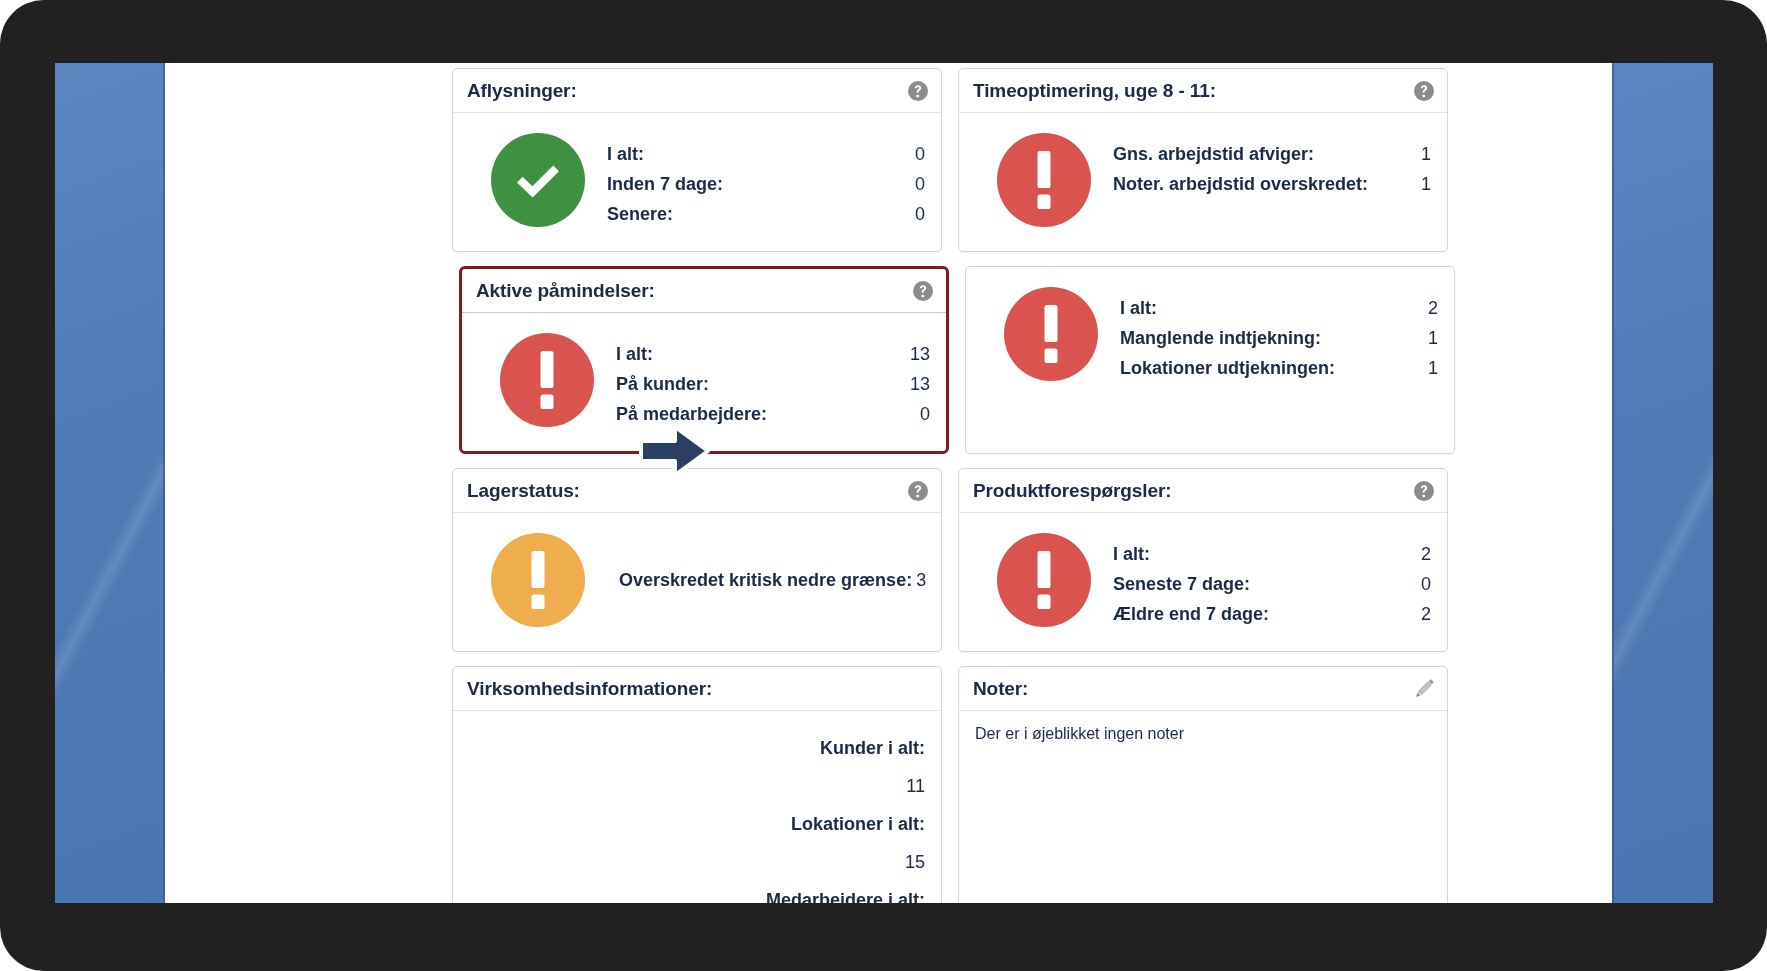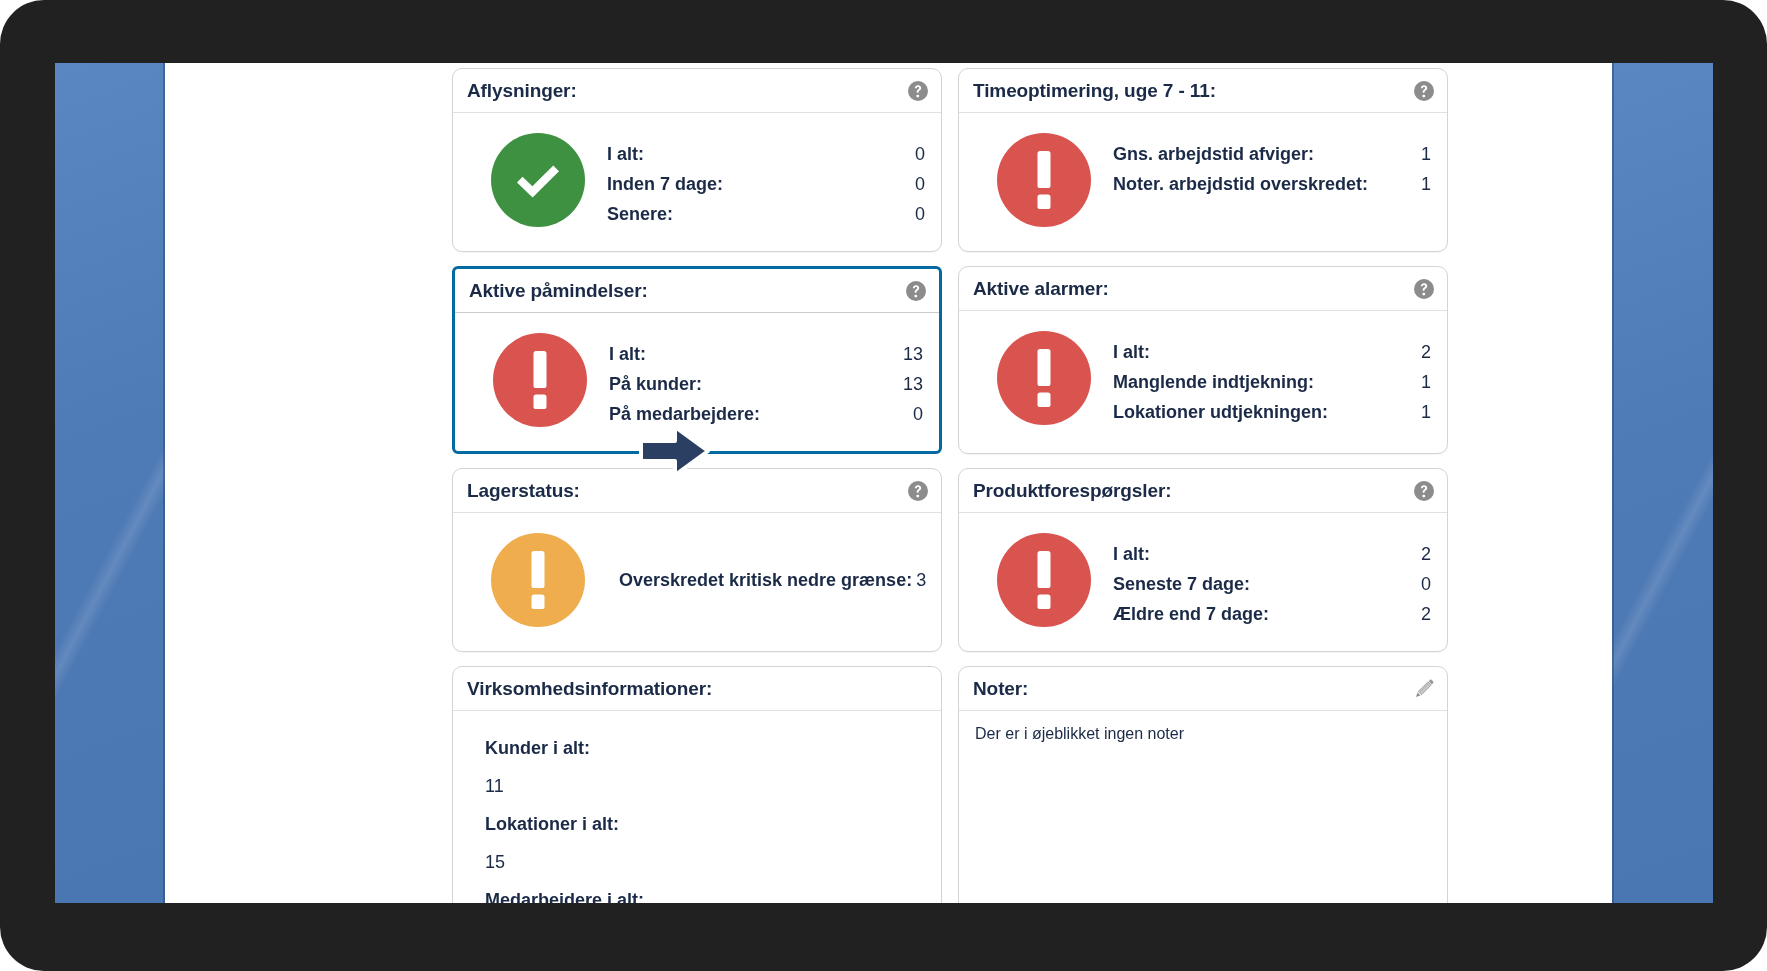--- a/index.html
+++ b/index.html
@@ -41,27 +41,28 @@
     background:#ffffff;overflow:hidden;
   }
   #panel-grid{
     position:absolute;left:287px;top:5px;width:1112px;
     display:flex;flex-wrap:wrap;gap:0 16px;
     align-content:flex-start;
   }
   
   .panel{
     width:490px;background:#ffffff;
-    border:1px solid #d2d4d8;border-radius:10px;
+    border:1px solid #d2d4d8;border-radius:5px;
     margin-bottom:14px;box-sizing:border-box;
     box-shadow:0 1px 1px rgba(0,0,0,.045);
   }
   .panel.selected{
-    border:3px solid #0369a1;border-radius:6px;
+    border:3px solid #7f1d1d;border-radius:6px;
     box-shadow:none;
+    margin-left:7px;
   }
   .panel-head{
     position:relative;height:44px;
     border-bottom:1px solid #dfe1e4;
     display:flex;align-items:center;
     padding:0 14px;box-sizing:border-box;
   }
   .panel.selected .panel-head{border-bottom:1px solid #c9ccd1;}
   .panel-title{
     font-size:19px;font-weight:bold;color:#1b2a47;
@@ -82,21 +83,21 @@
     position:relative;
   }
   .bang{
     width:18px;height:58px;display:block;
   }
   .check{width:56px;height:56px;display:block;}
   .rows{
     flex:1 1 auto;padding-top:6px;
   }
   .row{
-    display:flex;align-items:flex-start;
+    display:flex;align-items:flex-end;
     font-size:18px;font-weight:bold;color:#1b2a47;
     line-height:30px;white-space:nowrap;
   }
   .row .label{flex:0 0 auto;}
   .row .spacer{flex:1 1 auto;min-width:10px;}
   .row .value{flex:0 0 auto;font-weight:normal;text-align:right;}
   
   .rows.single{display:flex;align-items:center;min-height:94px;padding-top:0;margin-left:12px;}
   .rows.single .row{width:100%;}
   .rows.single .spacer{min-width:4px;}
@@ -157,21 +158,21 @@
                 <div class="row">
                   <span class="label">Senere:</span>
                   <span class="spacer"></span>
                   <span class="value">0</span>
                 </div>
               </div>
             </div>
           </div>
           <div class="panel">
             <div class="panel-head">
-              <span class="panel-title">Timeoptimering, uge 7 - 11:</span>
+              <span class="panel-title">Timeoptimering, uge 8 - 11:</span>
               <svg class="head-icon" viewBox="0 0 22 22" xmlns="http://www.w3.org/2000/svg">
                 <circle cx="11" cy="11" r="10" fill="#8c8c8c"></circle>
                 <path d="M7.9 8.3c0-1.8 1.4-3 3.2-3 1.8 0 3.1 1.1 3.1 2.8 0 1.3-.7 2-1.8 2.7-.7.5-.9.8-.9 1.5v.5H9.7v-.8c0-1.2.4-1.8 1.4-2.5.8-.5 1.1-.9 1.1-1.4 0-.6-.5-1-1.2-1-.8 0-1.2.5-1.3 1.2z" fill="#ffffff"></path>
                 <circle cx="10.8" cy="16.1" r="1.45" fill="#ffffff"></circle>
               </svg>
             </div>
             <div class="panel-body">
               <div class="status-badge" style="background: rgb(217, 83, 79);">
                 <svg class="bang" viewBox="0 0 18 58" xmlns="http://www.w3.org/2000/svg">
                   <rect x="2.5" y="0" width="13" height="37" rx="2.6" fill="#ffffff"></rect>
@@ -221,28 +222,20 @@
                 </div>
                 <div class="row">
                   <span class="label">På medarbejdere:</span>
                   <span class="spacer"></span>
                   <span class="value">0</span>
                 </div>
               </div>
             </div>
           </div>
           <div class="panel">
-            <div class="panel-head">
-              <span class="panel-title">Aktive alarmer:</span>
-              <svg class="head-icon" viewBox="0 0 22 22" xmlns="http://www.w3.org/2000/svg">
-                <circle cx="11" cy="11" r="10" fill="#8c8c8c"></circle>
-                <path d="M7.9 8.3c0-1.8 1.4-3 3.2-3 1.8 0 3.1 1.1 3.1 2.8 0 1.3-.7 2-1.8 2.7-.7.5-.9.8-.9 1.5v.5H9.7v-.8c0-1.2.4-1.8 1.4-2.5.8-.5 1.1-.9 1.1-1.4 0-.6-.5-1-1.2-1-.8 0-1.2.5-1.3 1.2z" fill="#ffffff"></path>
-                <circle cx="10.8" cy="16.1" r="1.45" fill="#ffffff"></circle>
-              </svg>
-            </div>
             <div class="panel-body">
               <div class="status-badge" style="background: rgb(217, 83, 79);">
                 <svg class="bang" viewBox="0 0 18 58" xmlns="http://www.w3.org/2000/svg">
                   <rect x="2.5" y="0" width="13" height="37" rx="2.6" fill="#ffffff"></rect>
                   <rect x="2.5" y="43.5" width="13" height="14.5" rx="2.6" fill="#ffffff"></rect>
                 </svg>
               </div>
               <div class="rows">
                 <div class="row">
                   <span class="label">I alt:</span>

